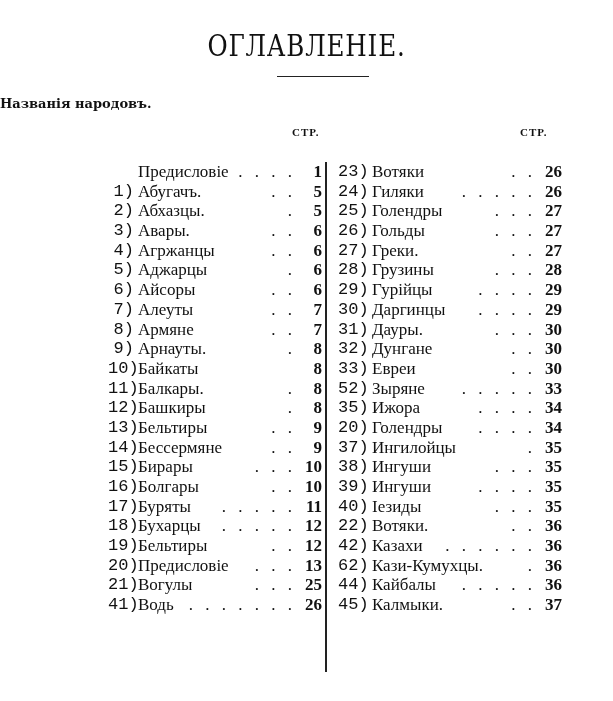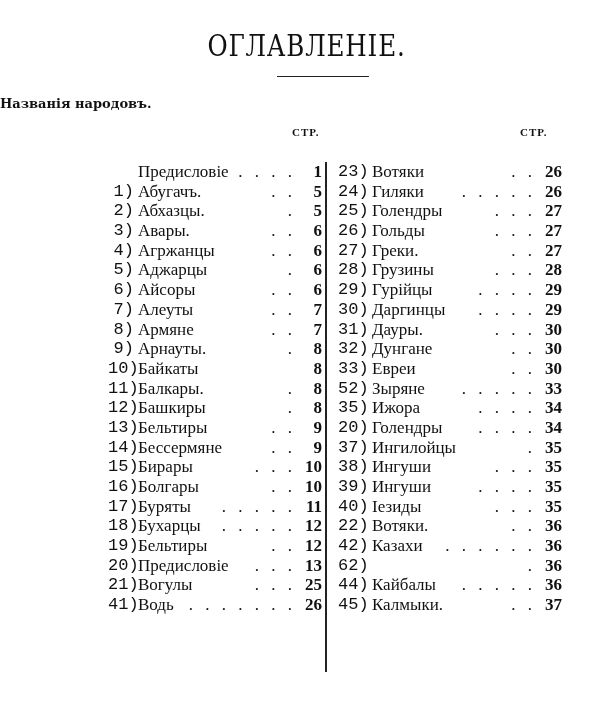--- a/index.html
+++ b/index.html
@@ -312,20 +312,21 @@
       <span class="page">36</span>
     </div>
     <div class="row">
       <span class="num">42)</span>
       <span class="name">Казахи</span>
       <span class="dots">. . . . . .</span>
       <span class="page">36</span>
     </div>
     <div class="row">
       <span class="num">62)</span>
+      <span class="name">Кази-Кумухцы.</span>
       <span class="dots">.</span>
       <span class="page">36</span>
     </div>
     <div class="row">
       <span class="num">44)</span>
       <span class="name">Кайбалы</span>
       <span class="dots">. . . . .</span>
       <span class="page">36</span>
     </div>
     <div class="row">

